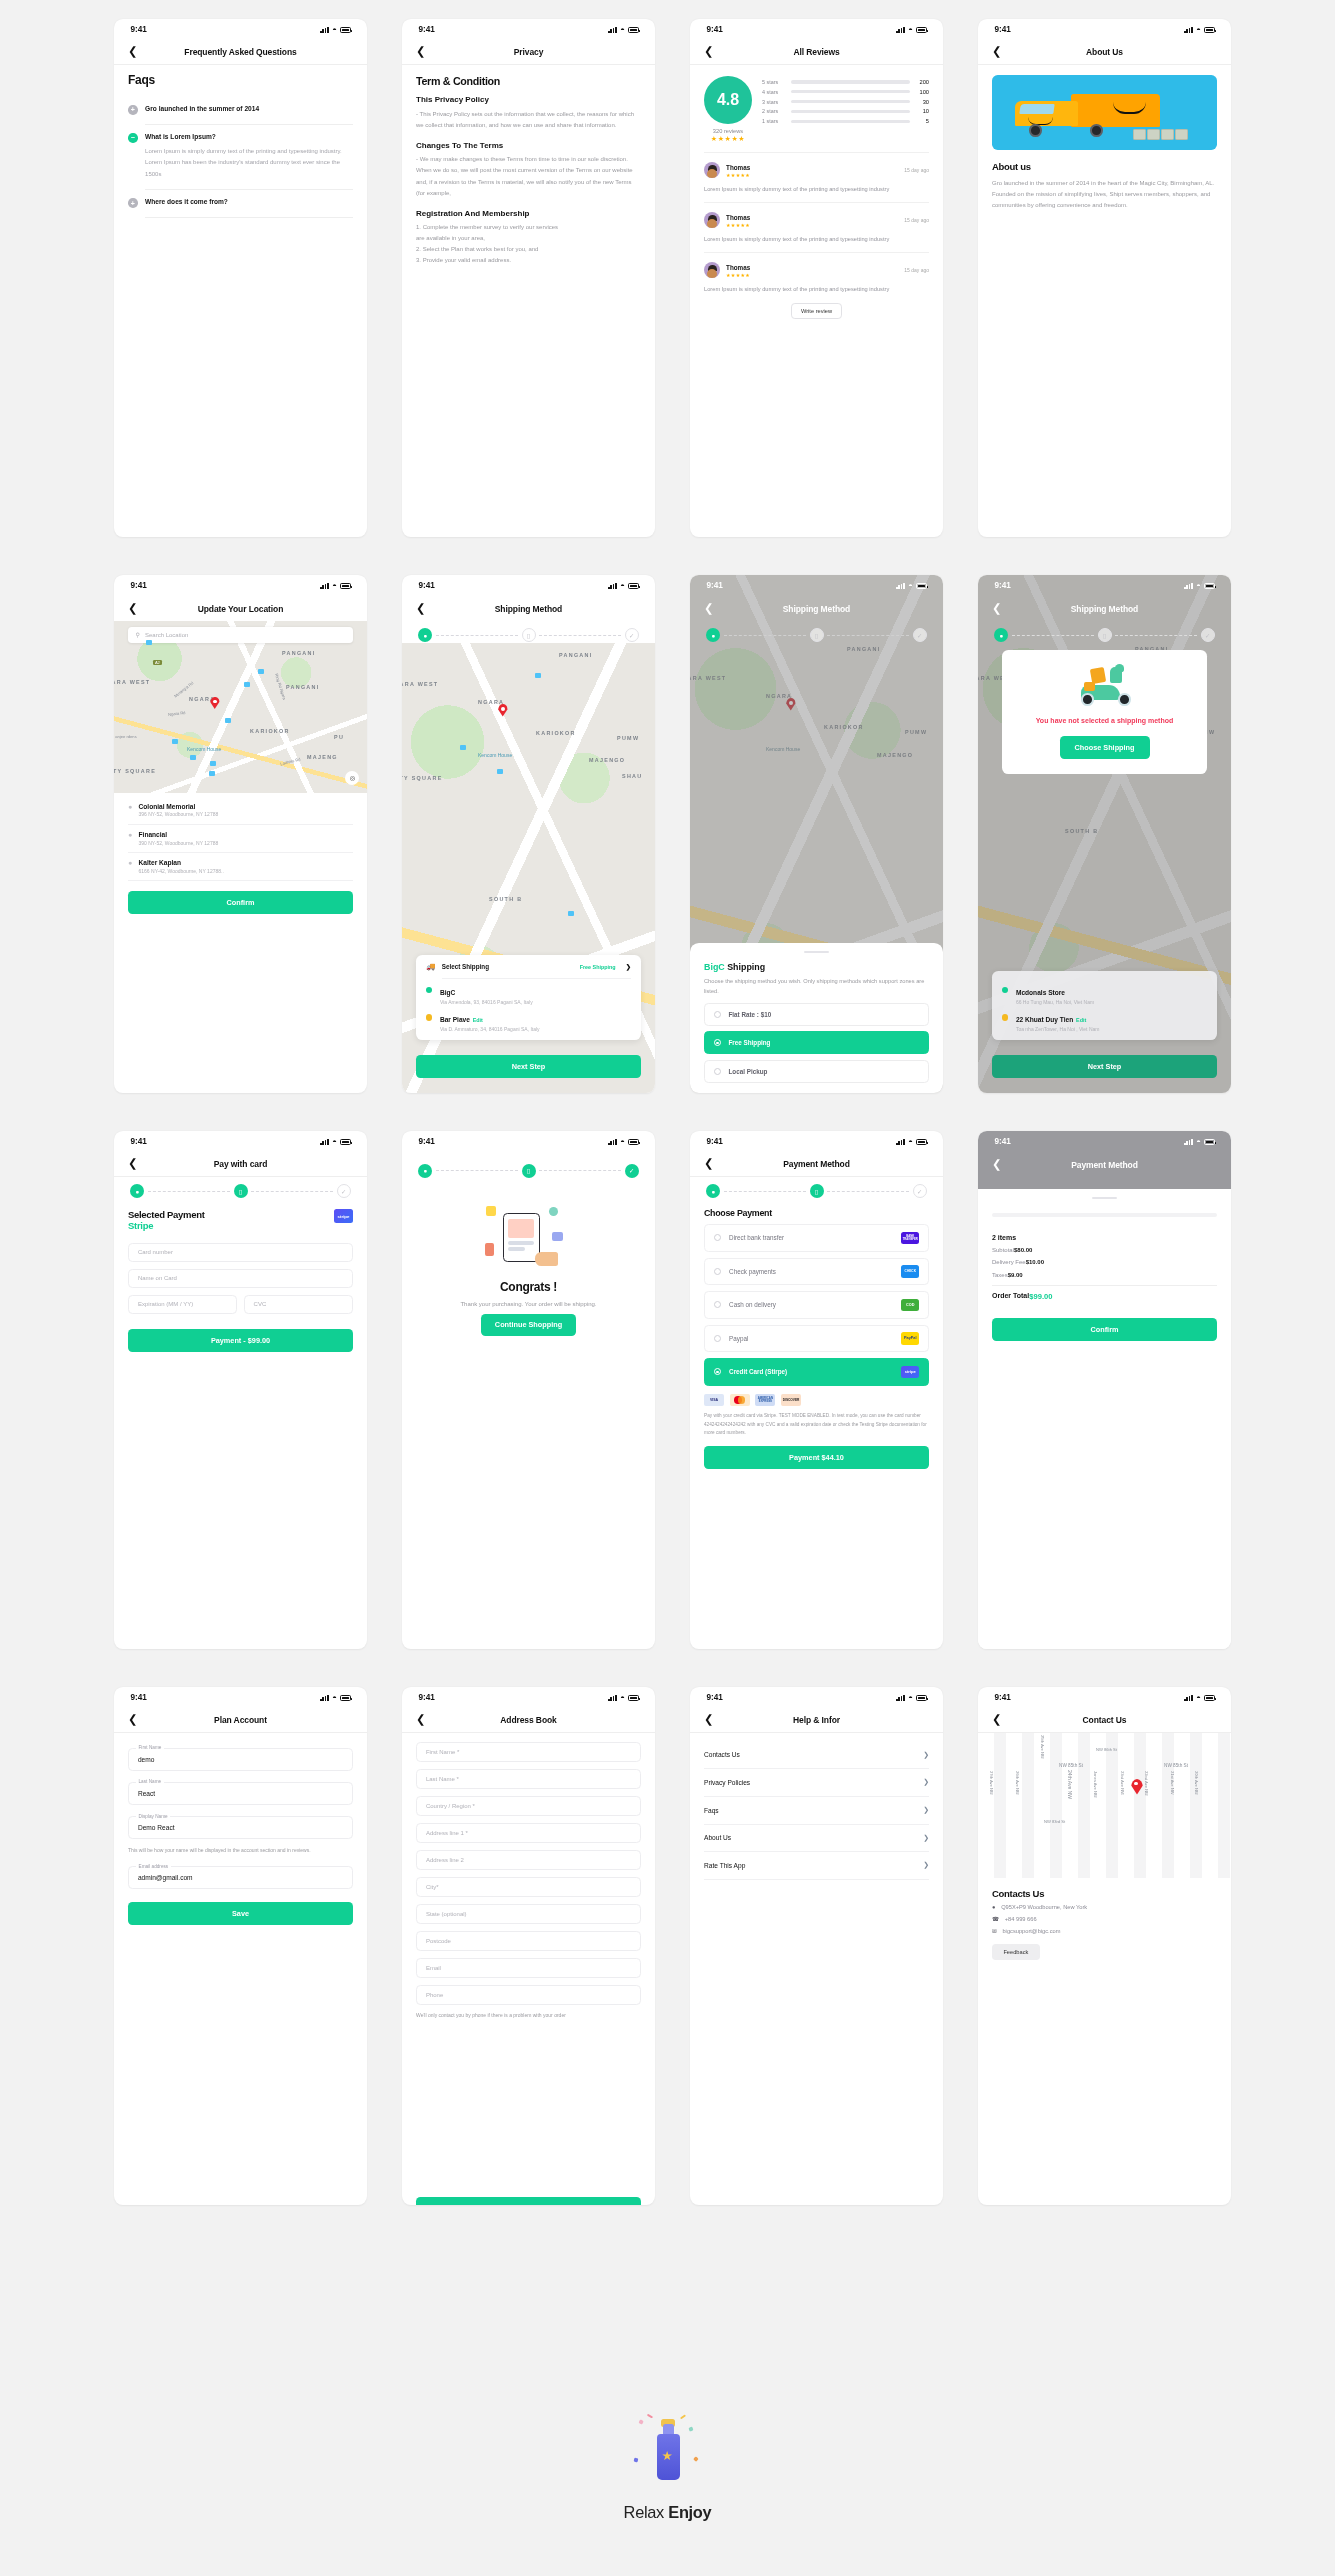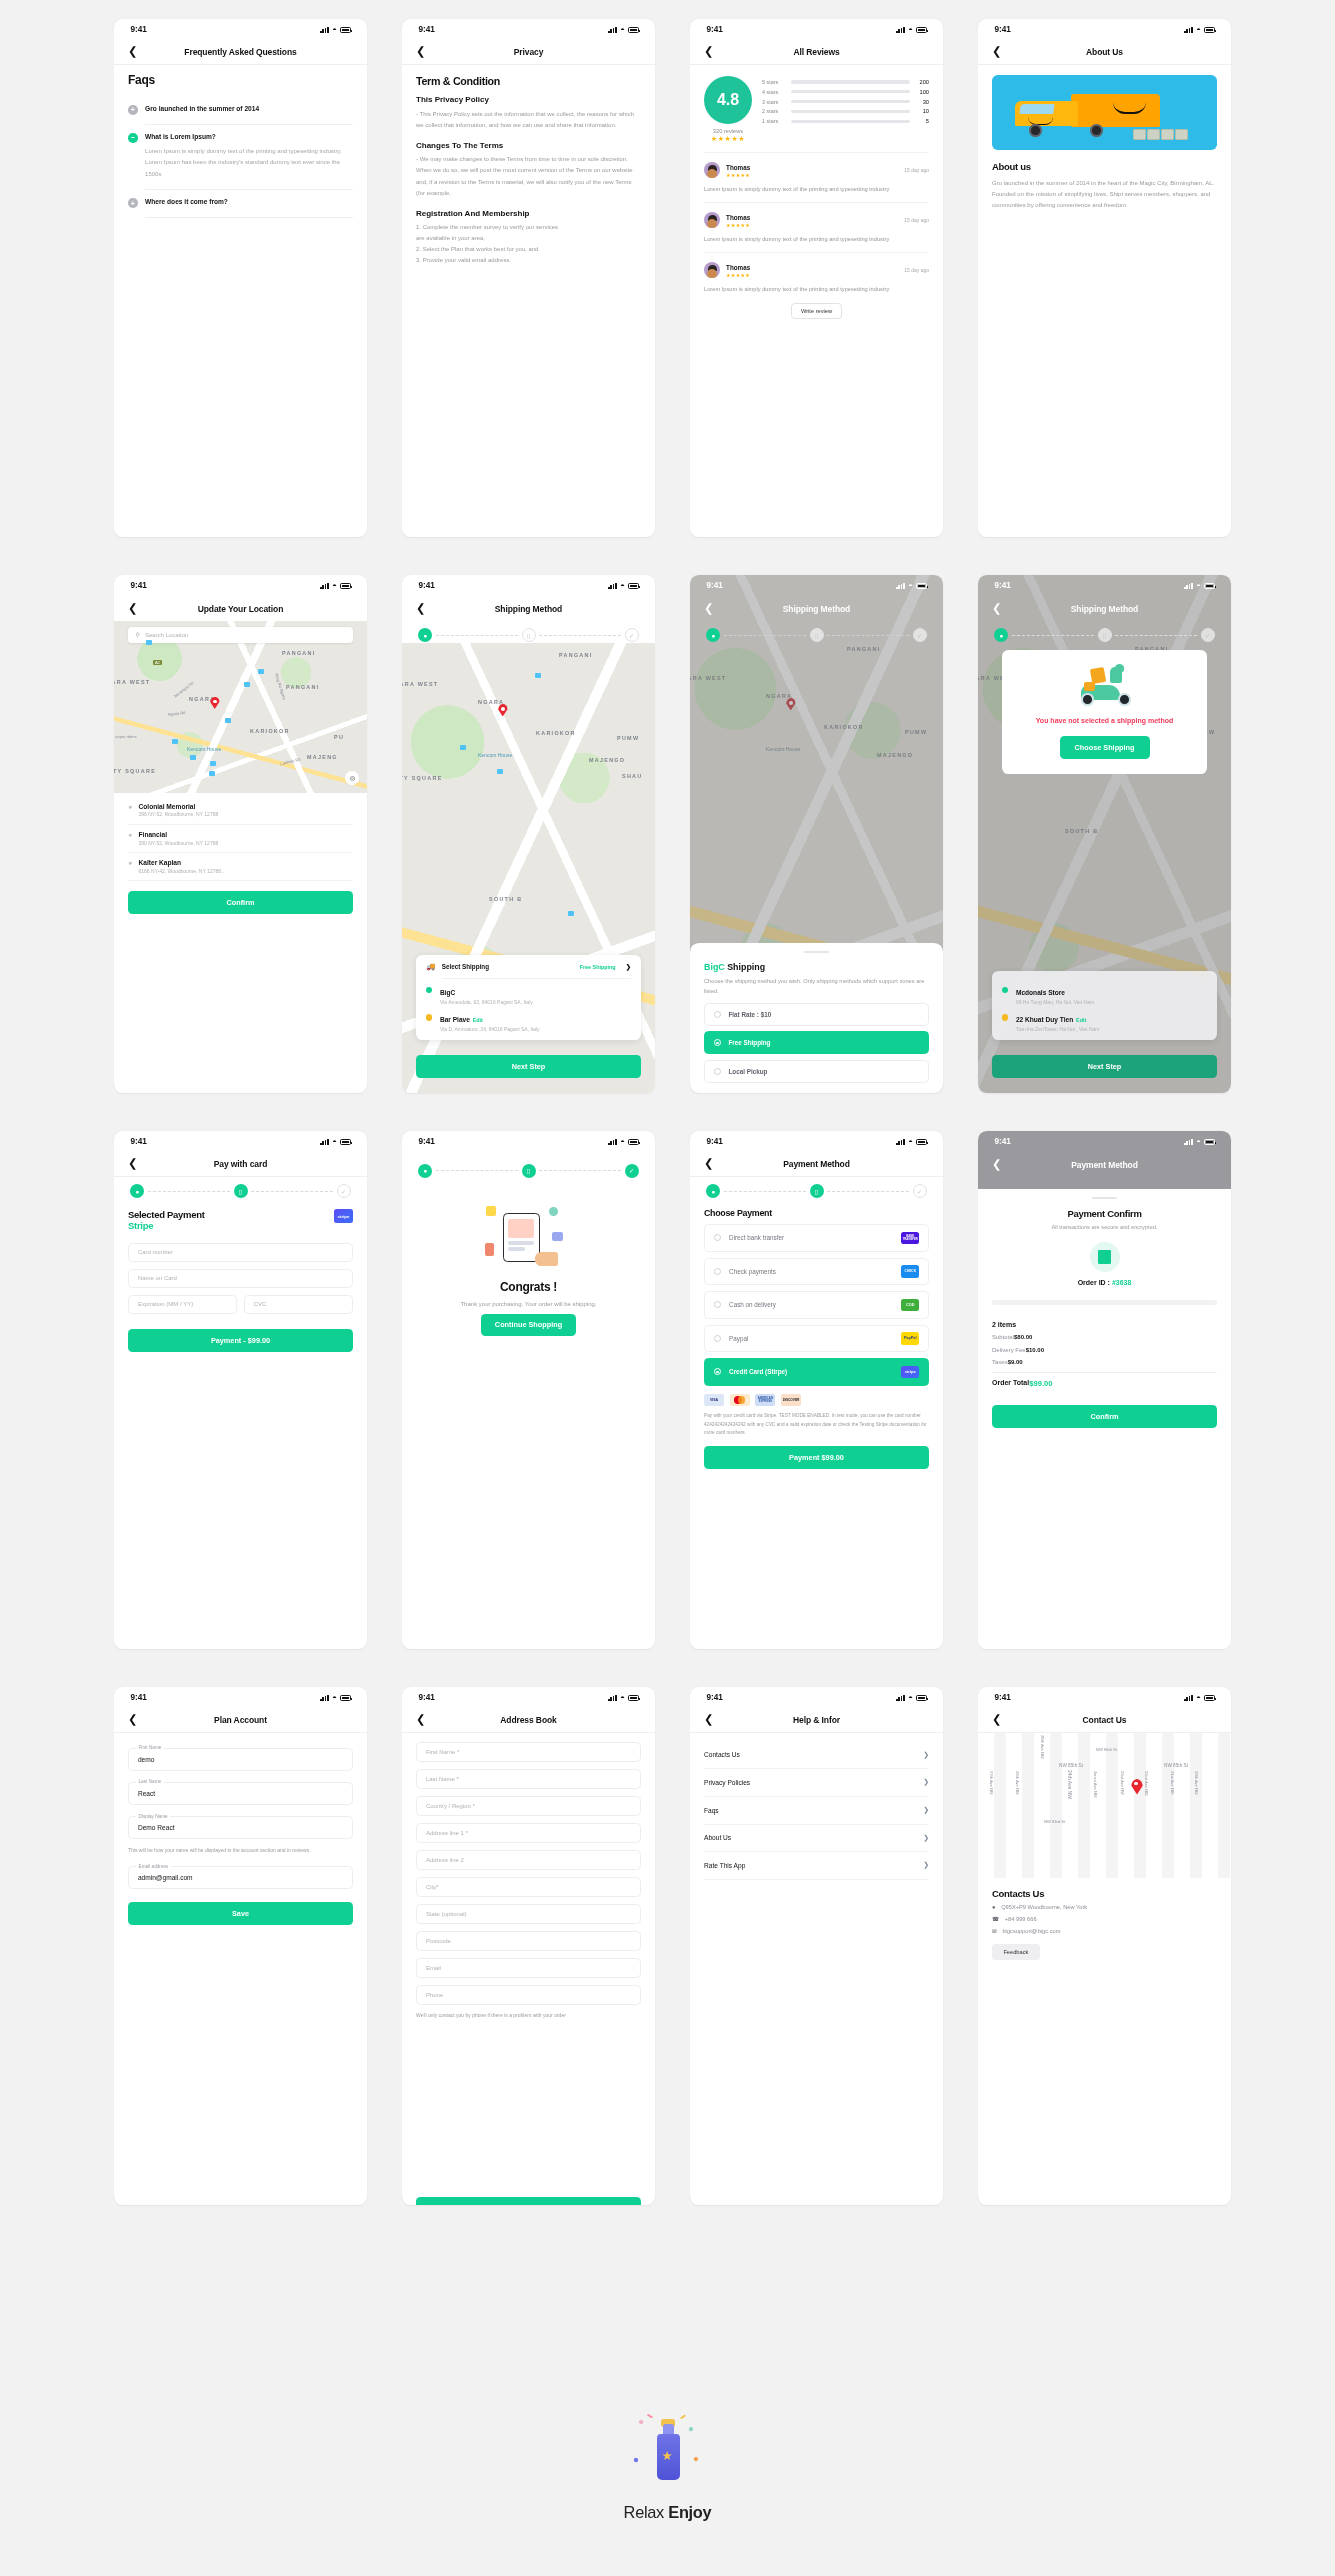--- a/index.html
+++ b/index.html
@@ -896,21 +896,21 @@
       <div class="cards">
         <span class="card-ic" style="background:#dee7f7;color:#1a1f71">VISA</span>
         <span class="card-ic" style="background:#fdeacd;position:relative">
           <i style="position:absolute;left:4.4px;top:2.5px;width:7.6px;height:7.6px;border-radius:50%;background:#eb001b"></i>
           <i style="position:absolute;left:8.2px;top:2.5px;width:7.6px;height:7.6px;border-radius:50%;background:#f79e1b;opacity:.85"></i>
         </span>
         <span class="card-ic" style="background:#cfdcf5;color:#2557a6;font-size:2.8px;line-height:1.1;text-align:center">AMERICAN EXPRESS</span>
         <span class="card-ic" style="background:#fbdfc9;color:#231f20;font-size:3.2px">DISCOVER</span>
       </div>
       <div class="body-t" style="margin-top:5.7px;font-size:4.7px;line-height:1.85">Pay with your credit card via Stripe. TEST MODE ENABLED. In test mode, you can use the card number 4242424242424242 with any CVC and a valid expiration date or check the Testing Stripe documentation for more card numbers.</div>
-      <button class="btn" style="margin-top:7.6px">Payment $99.00</button>
+      <button class="btn" style="margin-top:7.6px">Payment $44.10</button>
     </div>
   </div>
 
   <div class="phone">
     <div style="position:absolute;left:0;right:0;top:0;height:58px;background:#9a9a9e"></div>
     <div class="statusbar" style="position:relative;color:#fff">
       <span>9:41</span>
       <span class="sb-right">
         <span class="sig">
             <i style="background:#fff"></i>
@@ -921,30 +921,20 @@
         <span class="wifi">◓</span>
         <span class="batt" style="border-color:#fff"></span>
       </span>
     </div>
     <div class="navbar plain" style="position:relative;background:transparent">
       <span class="back" style="color:#fff">❮</span>
       <span class="nav-title" style="color:#fff">Payment Method</span>
     </div>
     <div style="position:absolute;left:0;right:0;top:58px;bottom:0;background:#fff;border-radius:8.9px 8.9px 0 0;padding:7.6px 14px 11.4px">
       <div class="grabber"></div>
-      <div style="text-align:center">
-        <div class="h1" style="font-size:9.5px">Payment Confirm</div>
-        <div class="body-t" style="font-size:5.7px;margin-top:3.2px">All transactions are secure and encrypted.</div>
-        <div class="conf-ic">
-            <i></i>
-          </div>
-        <div style="margin-top:7.6px;font-size:7px;font-weight:600;color:#111">
-          <span>Order ID : </span><span class="green">#3638</span>
-        </div>
-      </div>
       <div style="height:4.4px;background:#f2f2f4;border-radius:1.9px;margin-top:14px"></div>
       <div style="font-size:7px;font-weight:700;color:#111;margin-top:16.4px">2 items</div>
       <div class="sum-row">
         <span class="l">Subtotal</span>
         <span class="v">$80.00</span>
       </div>
       <div class="sum-row">
         <span class="l">Delivery Fee</span>
         <span class="v">$10.00</span>
       </div>

